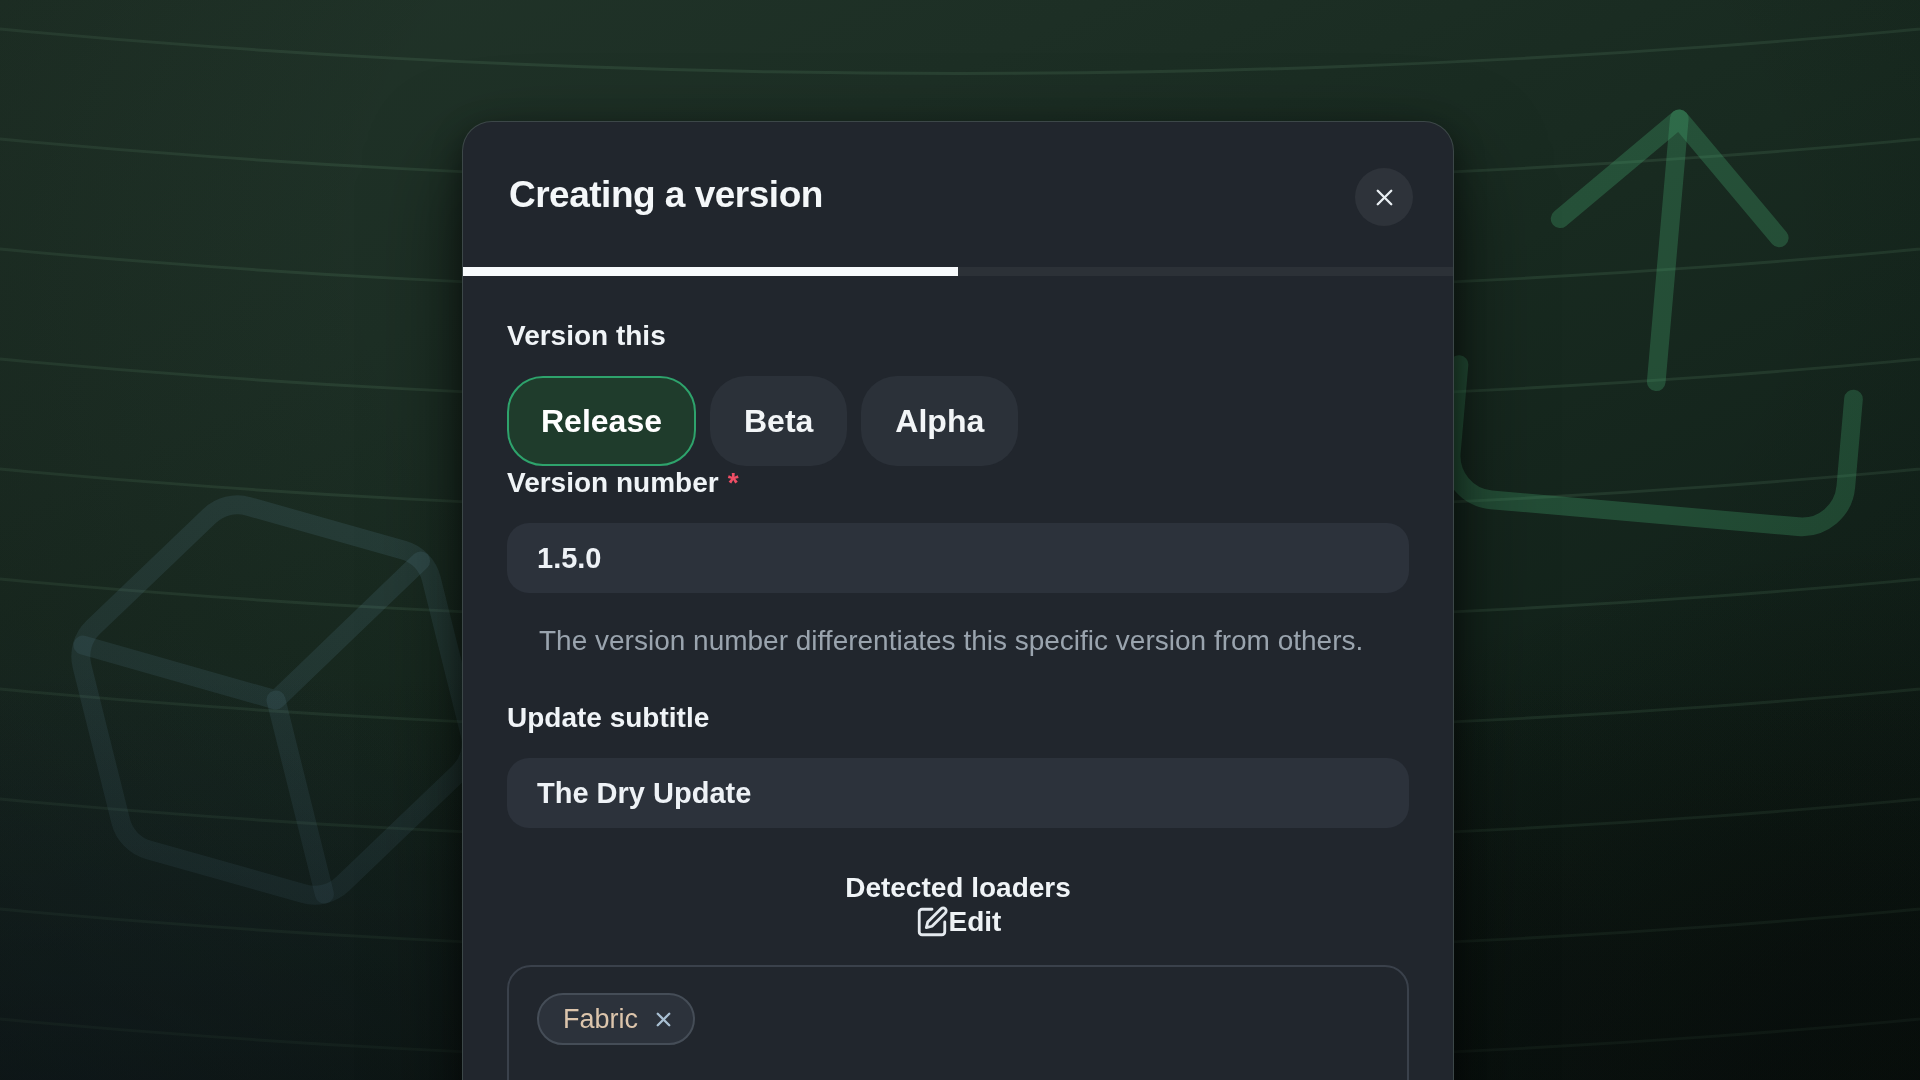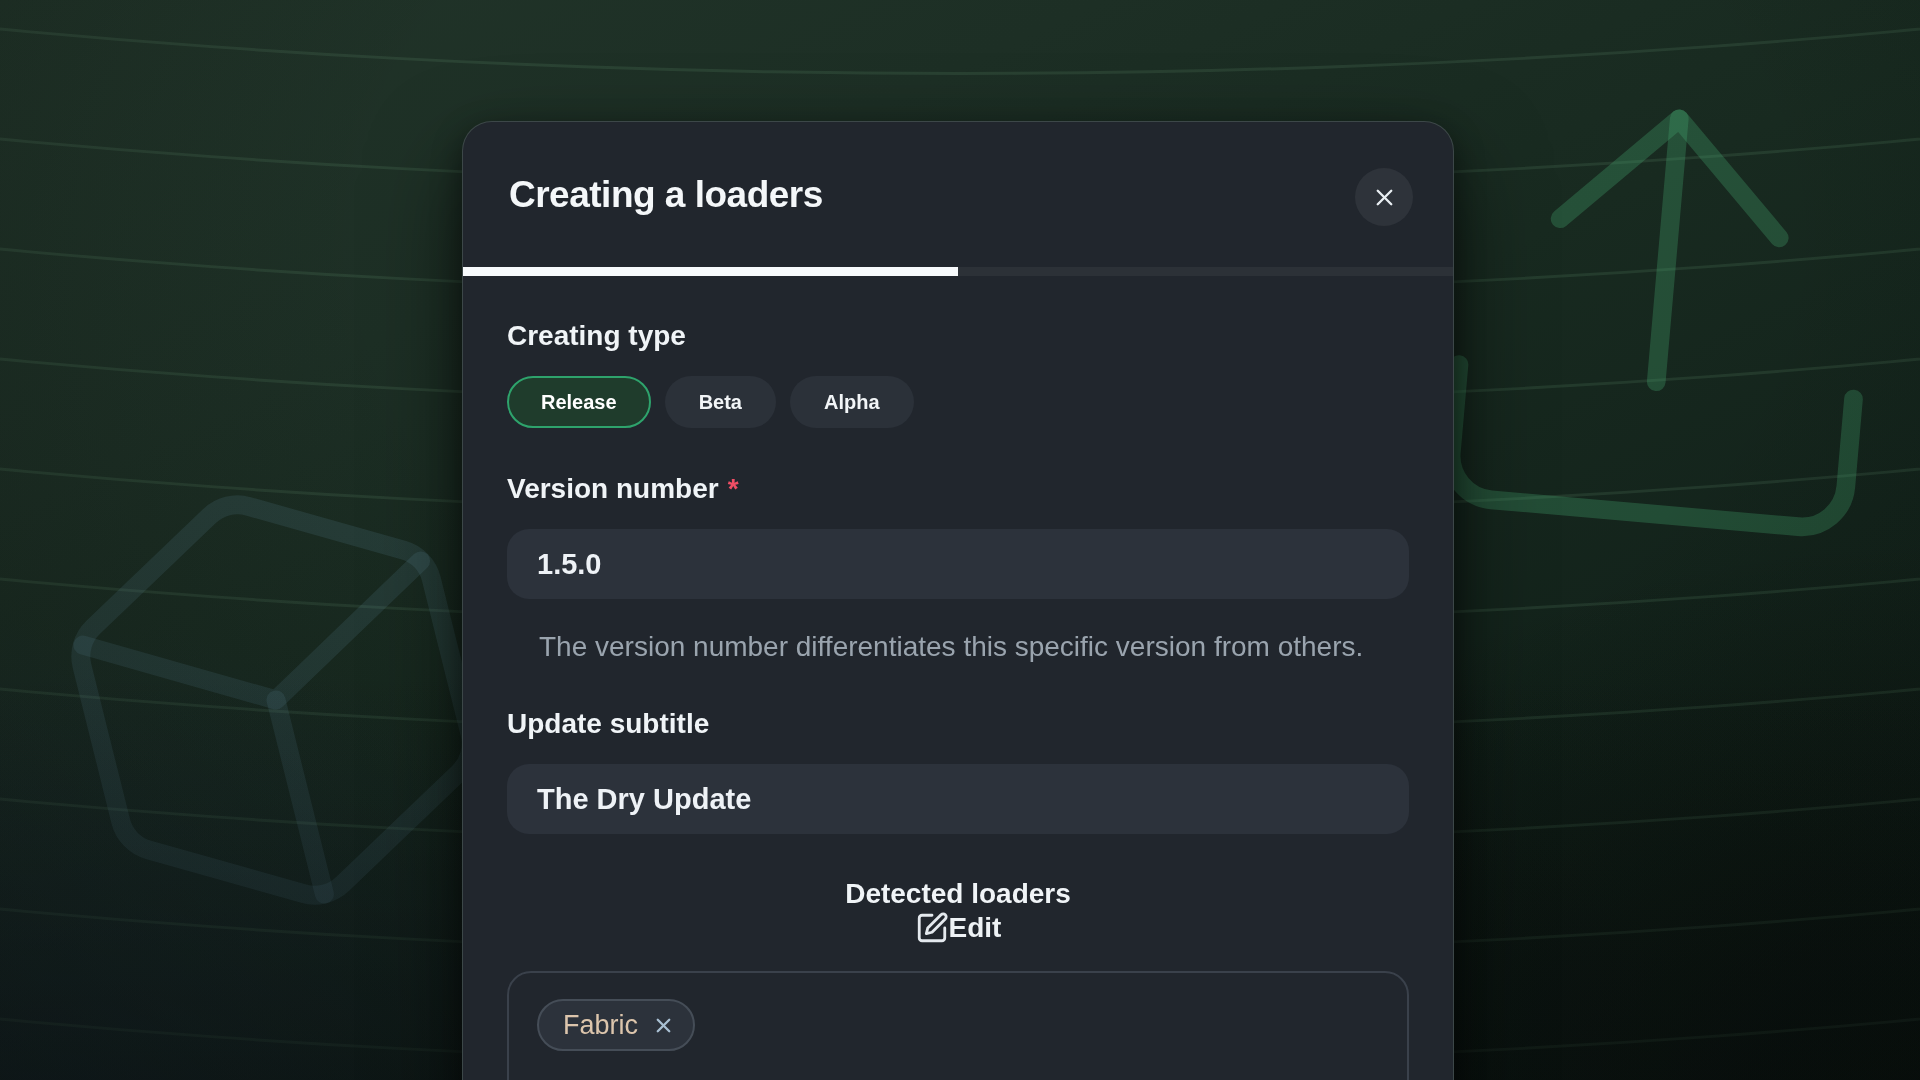--- a/index.html
+++ b/index.html
@@ -65,29 +65,29 @@
 
   .modal-body { padding: 43px 44px 0 44px; }
 
   .field-label {
     font-size: 28px; font-weight: 700; color: #f0f4f7; line-height: 34px;
   }
   .required-mark { font-size: 28px; font-weight: 700; margin-left: 9px; color: #ef4e65; }
 
   .type-row { display: flex; gap: 14px; margin-top: 23px; }
   .type-btn {
-    height: 52px; padding: 0 32px; border-radius: 36px;
+    height: 90px; padding: 0 32px; border-radius: 36px;
     background: #2b3139; border: 2px solid transparent;
-    color: #f2f5f7; font-size: 20px; font-weight: 700;
+    color: #f2f5f7; font-size: 32px; font-weight: 700;
     font-family: inherit; cursor: pointer;
     display: inline-flex; align-items: center; justify-content: center;
   }
   .type-btn.selected { background: #1f3c2c; border-color: #2ea36c; color: #ffffff; }
 
-  .section-gap { margin-top: 44px; }
+  .section-gap { }
 
   .text-input {
     display: block; width: 100%; height: 70px; margin-top: 23px;
     background: #2c323b; border: none; border-radius: 22px;
     padding: 13px 30px; color: #eef2f6; font-size: 29px; font-weight: 700;
     font-family: inherit; outline: none;
   }
   .help-text {
     margin-top: 26px; max-width: 880px;
     font-size: 28px; line-height: 44px; font-weight: 400; color: #9aa4ae; margin-left: 32px;
@@ -148,36 +148,36 @@
     <path d="M21 15v4a2 2 0 0 1-2 2H5a2 2 0 0 1-2-2v-4"></path>
     <polyline points="17 8 12 3 7 8"></polyline>
     <line x1="12" y1="3" x2="12" y2="15"></line>
   </svg>
 
   <div class="vignette"></div>
 
   <div class="modal">
 
     <div class="modal-header">
-      <h1 class="modal-title">Creating a loaders</h1>
+      <h1 class="modal-title">Creating a version</h1>
       <button class="close-btn">
         <svg width="27" height="27" viewBox="0 0 24 24" fill="none" stroke="#e9eef2" stroke-width="2.1" stroke-linecap="round">
           <line x1="6" y1="6" x2="18" y2="18"></line>
             <line x1="18" y1="6" x2="6" y2="18"></line>
         </svg>
       </button>
     </div>
 
     <div class="progress-track">
       <div class="progress-fill" style="width: 50%;"></div>
     </div>
 
     <div class="modal-body">
 
-      <div class="field-label">Creating type</div>
+      <div class="field-label">Version this</div>
       <div class="type-row">
         <button class="type-btn selected">Release</button>
         <button class="type-btn">Beta</button>
         <button class="type-btn">Alpha</button>
       </div>
 
       <div class="section-gap">
         <span class="field-label">Version number</span><span class="required-mark">*</span>
       </div>
       <input class="text-input" type="text" value="1.5.0" style="">

